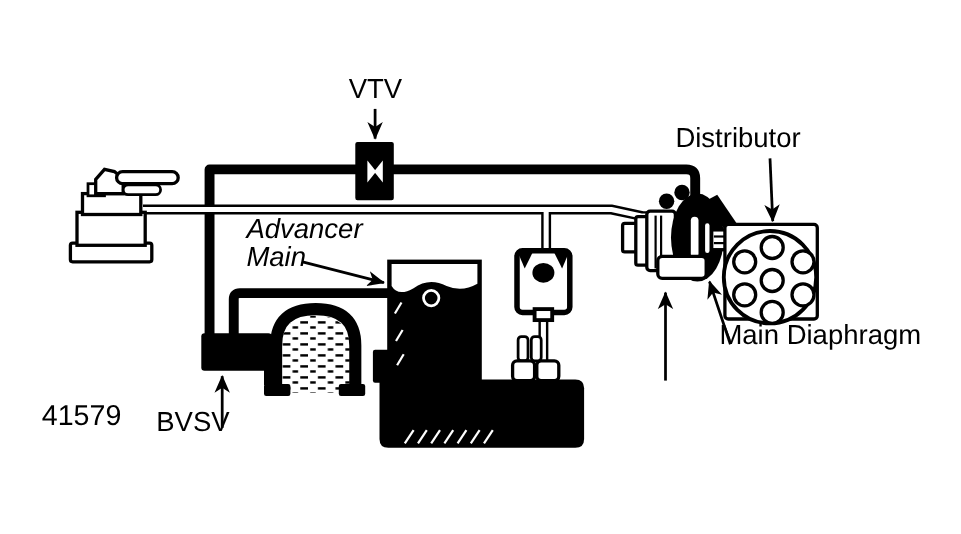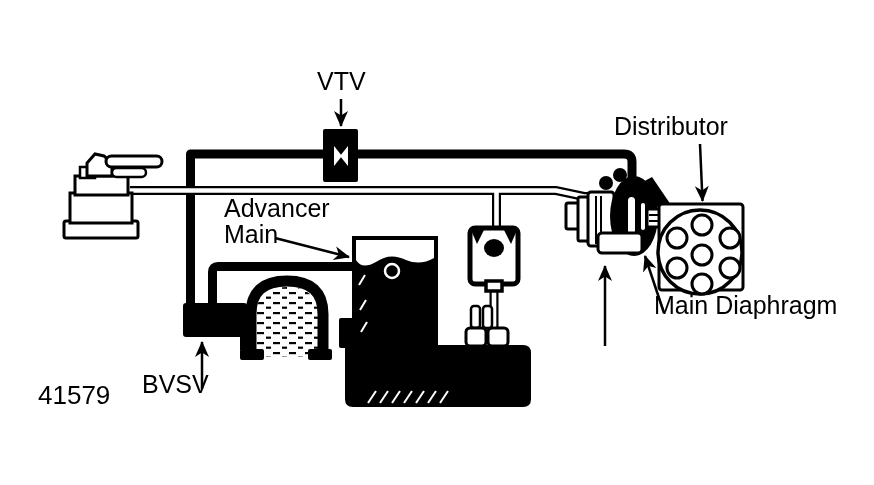--- a/index.html
+++ b/index.html
@@ -144,18 +144,18 @@
       <line x1="700" y1="144" x2="702.5" y2="201" marker-end="url(#ah)"></line>
       <line x1="275" y1="238" x2="349" y2="257" marker-end="url(#ah)"></line>
       <line x1="202" y1="389" x2="202" y2="342" marker-end="url(#ah)"></line>
       <line x1="605" y1="346" x2="605" y2="266" marker-end="url(#ah)"></line>
       <line x1="664" y1="313" x2="645" y2="256" marker-end="url(#ah)"></line>
     </g>
   </svg>
 
   <div class="lbl" style="left:317px;top:68px;">VTV</div>
   <div class="lbl" style="left:614px;top:113px;">Distributor</div>
-  <div class="lbl" style="left:224px;top:195px;"><span>Advancer</span><br><span>Main</span></div>
+  <div class="lbl" style="left:224px;top:195px;font-style:italic;"><span>Advancer</span><br><span>Main</span></div>
   <div class="lbl" style="left:654px;top:292px;">Main Diaphragm</div>
   <div class="lbl" style="left:142px;top:371px;text-align:center;">BVSV</div>
-  <div class="lbl small" style="left:38px;top:382px;">41579</div>
+  <div class="lbl small" style="left:38px;top:364px;">41579</div>
 
 </div>
 
 </body></html>

